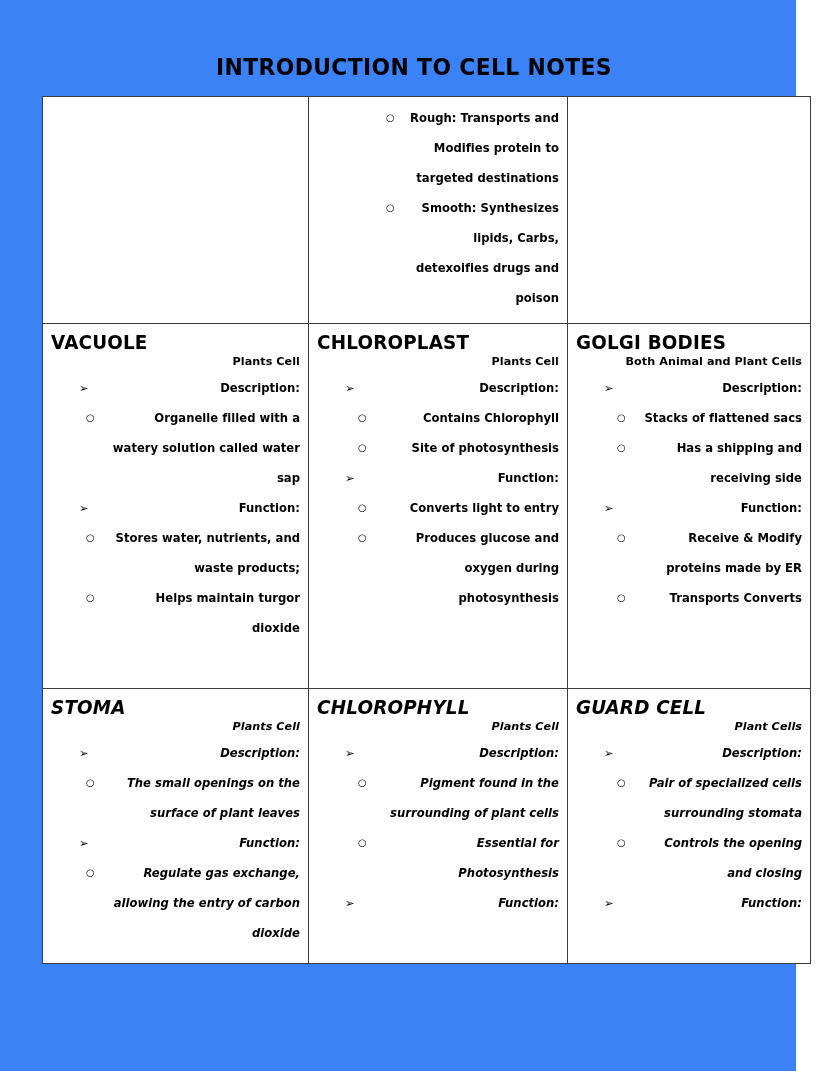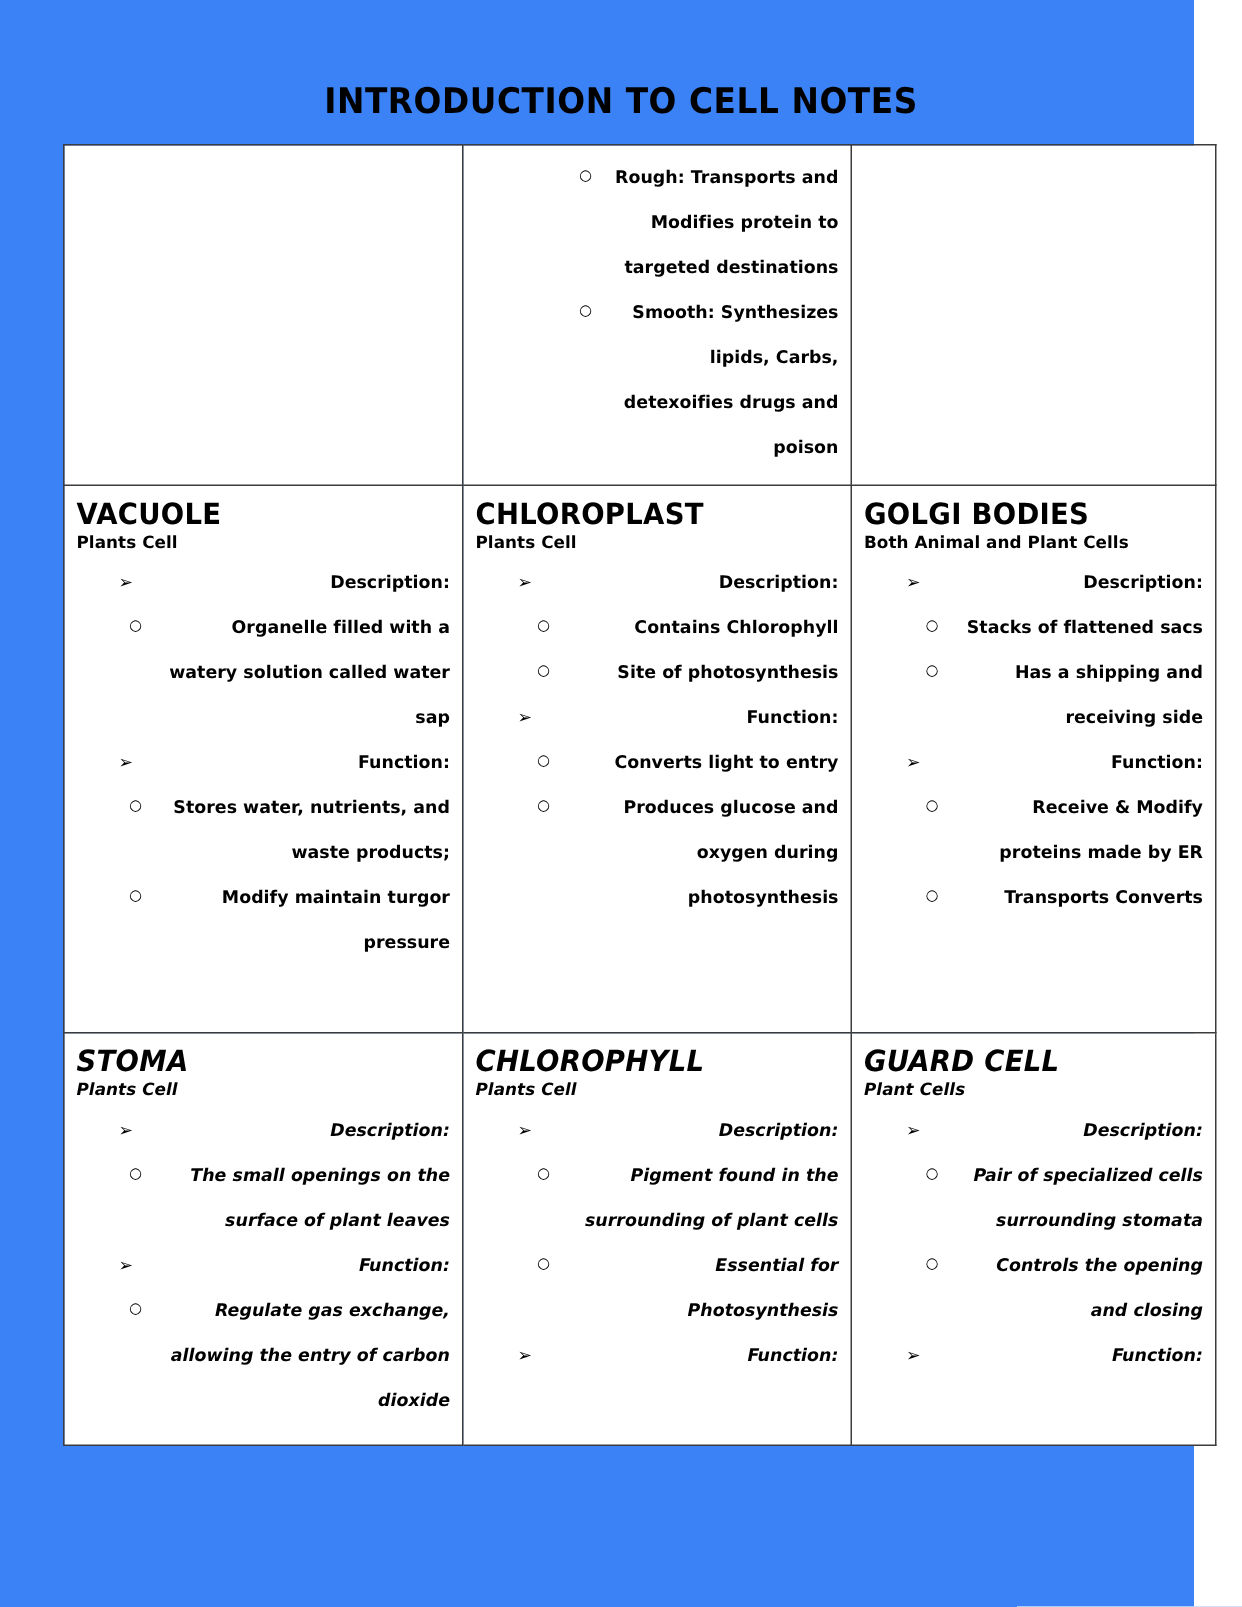--- a/index.html
+++ b/index.html
@@ -83,20 +83,21 @@
     transform: scaleX(0.94);
     transform-origin: left center;
   }
   .organelle-sub {
     font-family: "DejaVu Sans", sans-serif;
     font-weight: 600;
     font-size: 11.2px;
     line-height: 1.25;
     margin: 0 0 4px 0;
     letter-spacing: 0.05px;
+    text-align: right;
   }
 
   
   ul.lvl1 {
     list-style: none;
     margin: 0;
     padding: 0 0 0 28px;
   }
   ul.lvl2 {
     list-style: none;
@@ -219,21 +220,21 @@
                 <span class="txt">Function:</span>
               </li>
             </ul>
             <ul class="lvl2">
               <li class="item sub">
                 <span class="marker circle">○</span>
                 <span class="txt">Stores water, nutrients, and waste products;</span>
               </li>
               <li class="item sub">
                 <span class="marker circle">○</span>
-                <span class="txt">Modify maintain turgor pressure</span>
+                <span class="txt">Helps maintain turgor dioxide</span>
               </li>
             </ul>
           </div>
         </td>
 
         <td>
           <div class="cell-inner nest-b">
             <div class="organelle-name">CHLOROPLAST</div>
             <div class="organelle-sub">Plants Cell</div>
             <ul class="lvl1">

